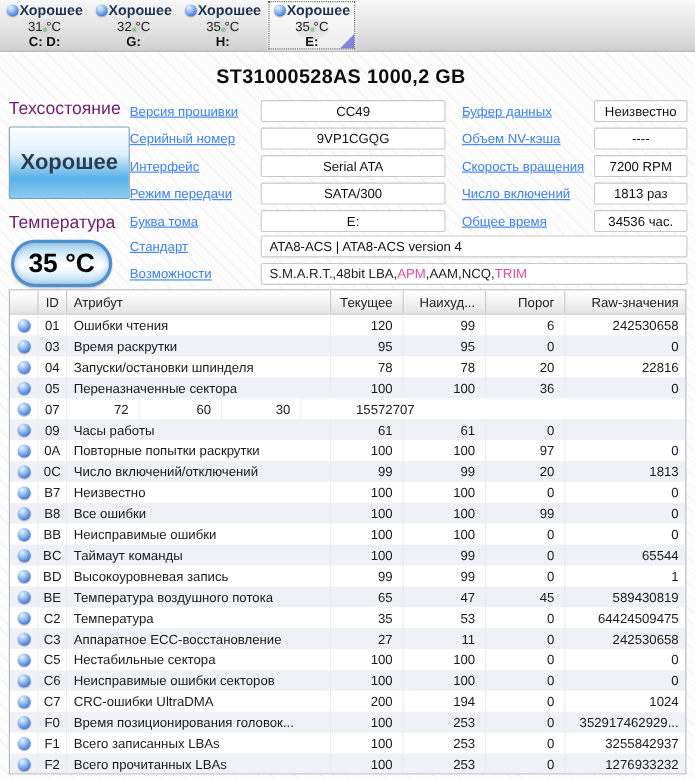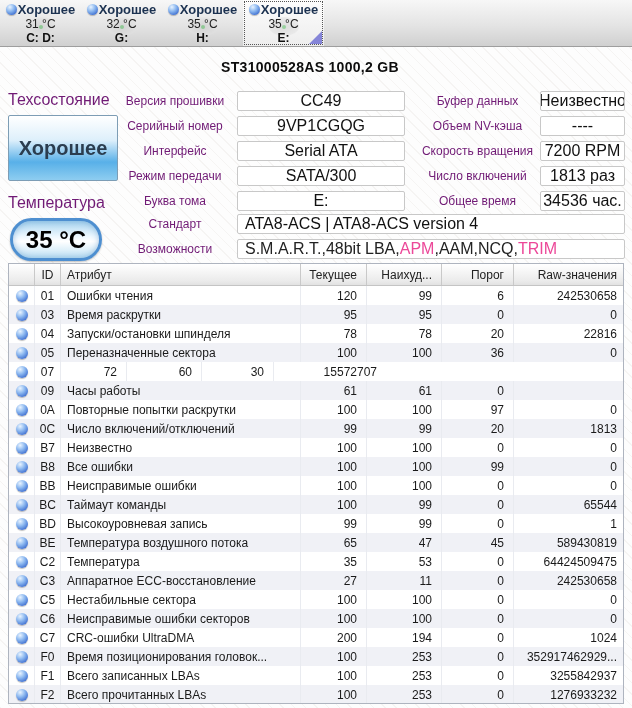--- a/index.html
+++ b/index.html
@@ -34,47 +34,47 @@
   .tab-letters { color: #111; font-weight: bold; line-height: 15px; position: relative; z-index: 1; }
   .wm { position: absolute; left: 50%; top: 17px; transform: translateX(-50%);
     width: 30px; height: 19px; border-radius: 50%; opacity: 0.5;
     background: radial-gradient(ellipse at center, #c6c6c6 0%, #e4e4e4 75%); }
   .wm::after { content: ""; position: absolute; left: 13px; top: 8px; width: 4px; height: 4px;
     border-radius: 50%; background: #3fae4a; }
   .tri { position: absolute; right: 2px; bottom: 2px; width: 0; height: 0;
     border-left: 13px solid transparent; border-bottom: 13px solid #8585d8; }
   
   .title { position: absolute; top: 59px; left: 0; width: 620px; text-align: center;
-    font-size: 14px; font-weight: bold; color: #0d0d0d; letter-spacing: 0.3px; }
+    font-size: 18px; font-weight: bold; color: #0d0d0d; letter-spacing: 0.3px; }
   
   .left-panel { position: absolute; left: 8px; top: 91px; width: 118px; }
   .side-label { font-size: 16px; color: #701a75; margin-bottom: 6px; }
   .health-btn { width: 110px; height: 66px; border: 1px solid #7d9db5; border-radius: 2px;
     background: linear-gradient(180deg, #ffffff 0%, #ddeffb 38%, #58b0e8 72%, #8ecdf0 100%);
     display: flex; align-items: center; justify-content: center;
     font-size: 20px; font-weight: bold; color: #2b3d4f; margin-bottom: 13px;
     box-shadow: inset 0 1px 0 #fff; cursor: pointer; }
   .temp-pill { width: 92px; height: 43px; margin-left: 2px; border-radius: 22px;
     border: 3px solid #4e8fd0;
     background: linear-gradient(180deg, #a8d4ef 0%, #eef8ff 42%, #ffffff 55%, #bfe2f5 100%);
     display: flex; align-items: center; justify-content: center;
     font-size: 24px; font-weight: bold; color: #000;
     box-shadow: inset 0 0 6px rgba(70,130,190,0.45), 0 1px 2px rgba(0,0,0,0.25); cursor: pointer; }
   .temp-label { margin-top: 0; }
   
   .info-col { position: absolute; top: 90px; }
   .info-col.middle { left: 118px; }
   .info-col.rightcol { left: 420px; }
   .info-row { display: flex; align-items: center; height: 22px; margin-bottom: 3px; }
-  .info-label { font-size: 12px; color: #701a75; text-align: center; margin-right: 5px; flex: none;
-    white-space: nowrap; }
+  .info-label { font-size: 12px; color: #3b82f6; text-align: left; margin-right: 5px; flex: none;
+    white-space: nowrap; text-decoration: underline; }
   .middle .info-label, .wide-rows .info-label { width: 114px; }
   .rightcol .info-label { width: 115px; }
   .info-box { height: 20px; border: 1px solid #c8c8c8; background: #fff; border-radius: 2px;
-    font-size: 16px; color: #111; display: flex; align-items: center; justify-content: center;
+    font-size: 12px; color: #111; display: flex; align-items: center; justify-content: center;
     flex: none; white-space: nowrap; overflow: hidden; }
   .middle .info-box { width: 168px; }
   .rightcol .info-box { width: 85px; }
   .wide-rows { position: absolute; left: 118px; top: 213px; }
   .info-box.wide { width: 388px; justify-content: flex-start; padding: 0 7px; }
   .feat-on { color: #222; }
   .feat-off { color: #ec4899; }
   .feat-sep { color: #222; }
   
   .table-wrap { position: absolute; left: 8px; top: 263px; width: 616px; height: 441px;

